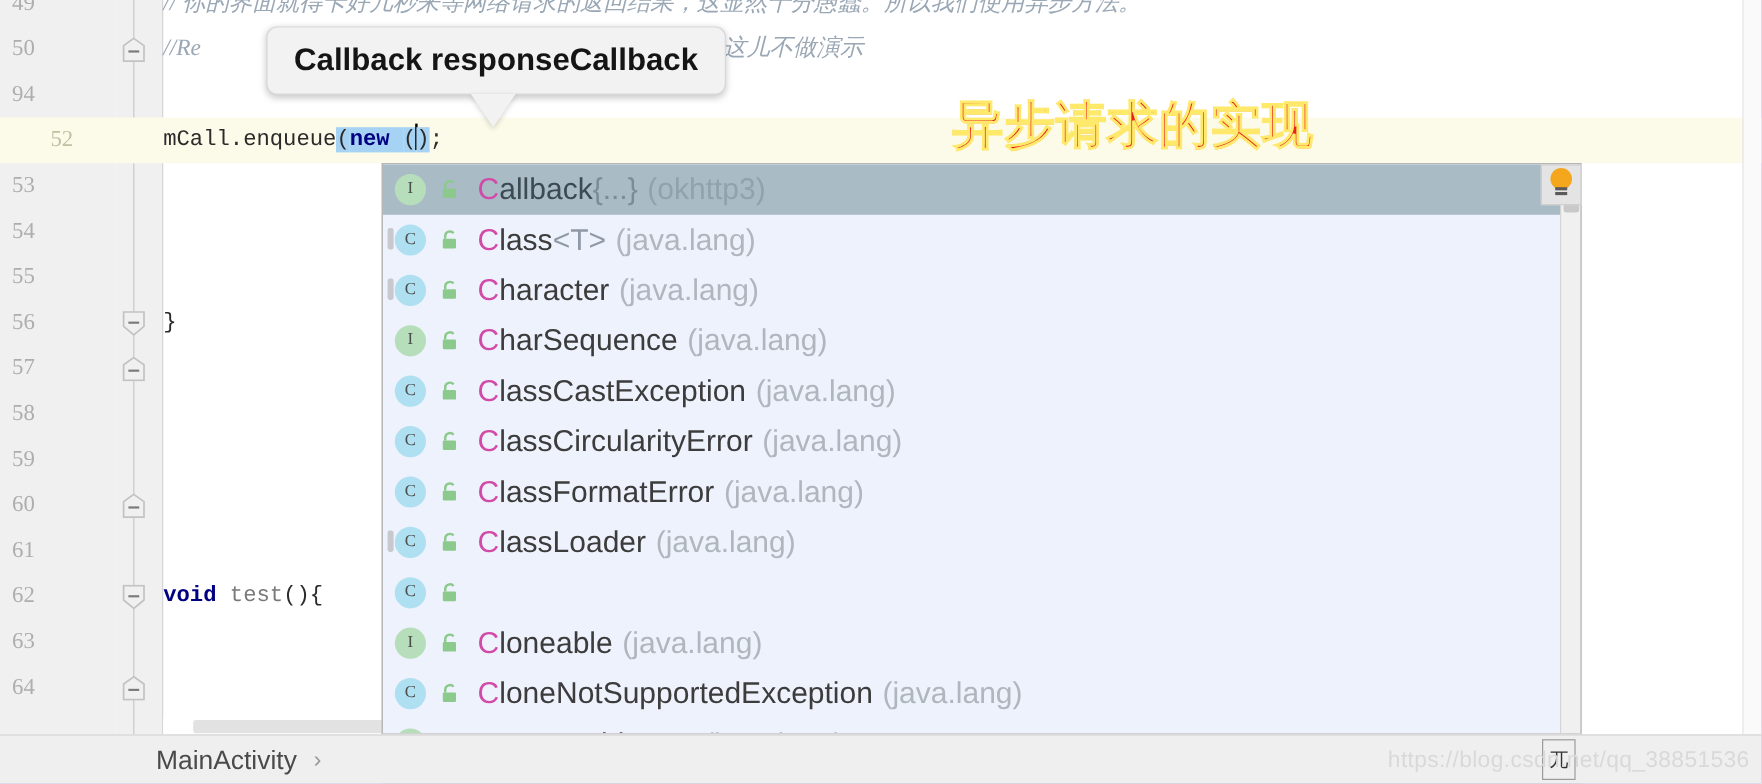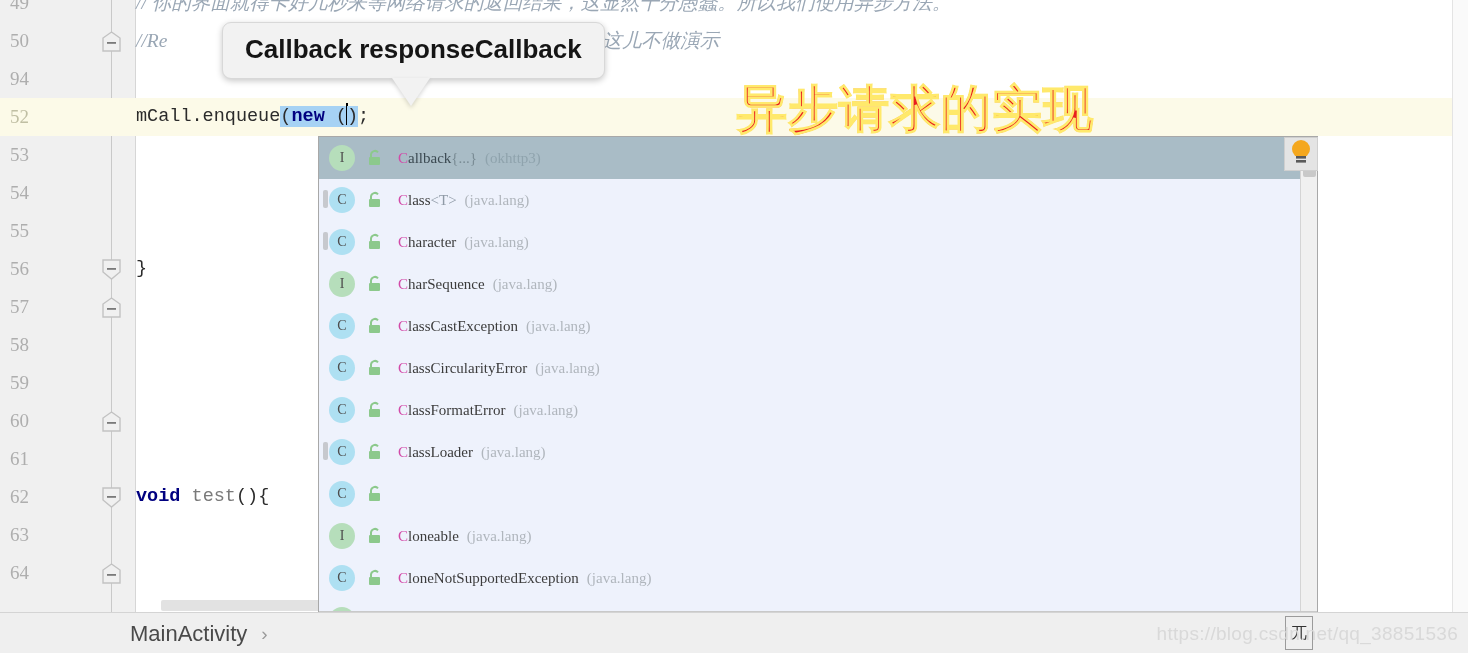--- a/index.html
+++ b/index.html
@@ -36,21 +36,21 @@
     position: absolute; left: 0; right: 0; height: 38px;
     line-height: 38px;
   }
   .code-line.current { background: #fcfae8; }
   .code-line .ln {
     position: absolute; left: 0; width: 86px; text-align: left;
     padding-left: 10px;
     font-family: "Liberation Serif", serif;
     font-size: 19px; color: #aeaeae;
   }
-  .code-line.current .ln { color: #c0bfa4; }
+  .code-line.current .ln { color: #c0bfa4; margin-left: 32px; }
   .code-line .code {
     position: absolute; left: 136px; right: 0;
     font-family: "Liberation Mono", monospace;
     font-size: 18.5px; white-space: pre;
     color: #2b2b2b;
   }
   .code-line .lane {
     position: absolute; left: 96px; top: 0; width: 40px; height: 38px;
   }
   .code-line.current .lane { background: #fcfae8; }
@@ -72,23 +72,23 @@
   .fold-marker svg { display: block; }
 
   
   .caret {
     display: inline-block; width: 2px; height: 22px;
     background: #000; vertical-align: -4px; margin: 0 -1px;
   }
 
   
   .annotation {
-    position: absolute; left: 737px; top: 76px;
+    position: absolute; left: 794px; top: 76px;
     font-family: "Liberation Sans", sans-serif;
-    font-weight: bold; font-size: 50px; letter-spacing: 1px;
+    font-weight: bold; font-size: 42px; letter-spacing: 1px;
     color: #e81f1f;
     -webkit-text-stroke: 1px #ffe96b;
     white-space: nowrap;
   }
 
   
   .tooltip-wrap { position: absolute; left: 222px; top: 22px; }
   .tooltip {
     background: #f2f2f2;
     border: 1px solid #d8d8d8;
@@ -139,22 +139,22 @@
   .tp-icon.abstract-marks::after {
     content: ""; position: absolute; left: -6px; top: 3px;
     width: 5px; height: 18px; border-radius: 2px;
     background: rgba(150,150,150,0.45);
   }
 
   .lock-icon { flex: 0 0 22px; width: 22px; height: 22px; margin-left: 9px; display: flex; align-items: center; justify-content: center; }
 
   .cmp-text {
     margin-left: 12px;
-    font-family: Liberation Serif, serif;
-    font-size: 15px; color: #3c3c3c; white-space: pre;
+    font-family: Liberation Sans, sans-serif;
+    font-size: 25px; color: #3c3c3c; white-space: pre;
   }
   .cmp-text .first { color: #d24aa8; }
   .cmp-text .tail  { color: #3c3c3c; }
   .cmp-text .gen   { color: #8f9aa6; }
   .cmp-text .pkg   { color: #b0b6bd; margin-left: 8px; }
   .cmp-row.selected .cmp-text .tail { color: #3c4a52; }
   .cmp-row.selected .cmp-text .pkg  { color: #8fa3ad; }
   .cmp-row.selected .cmp-text .gen  { color: #7a8c95; }
 
   .cmp-scroll {

